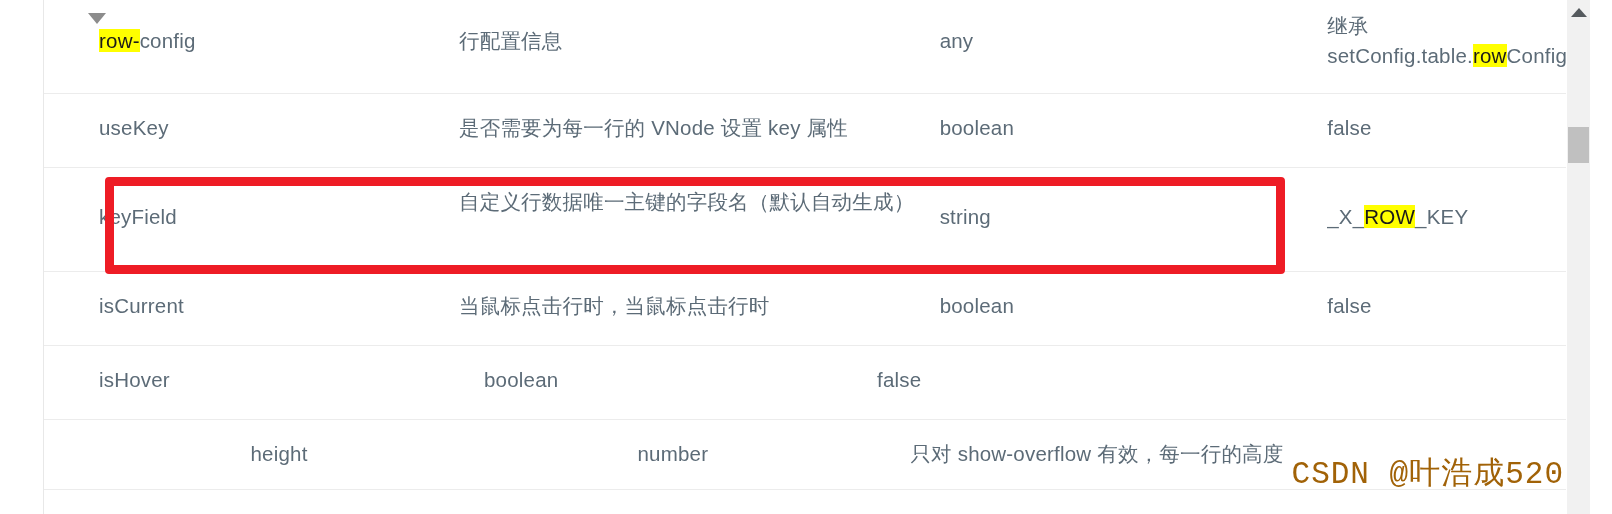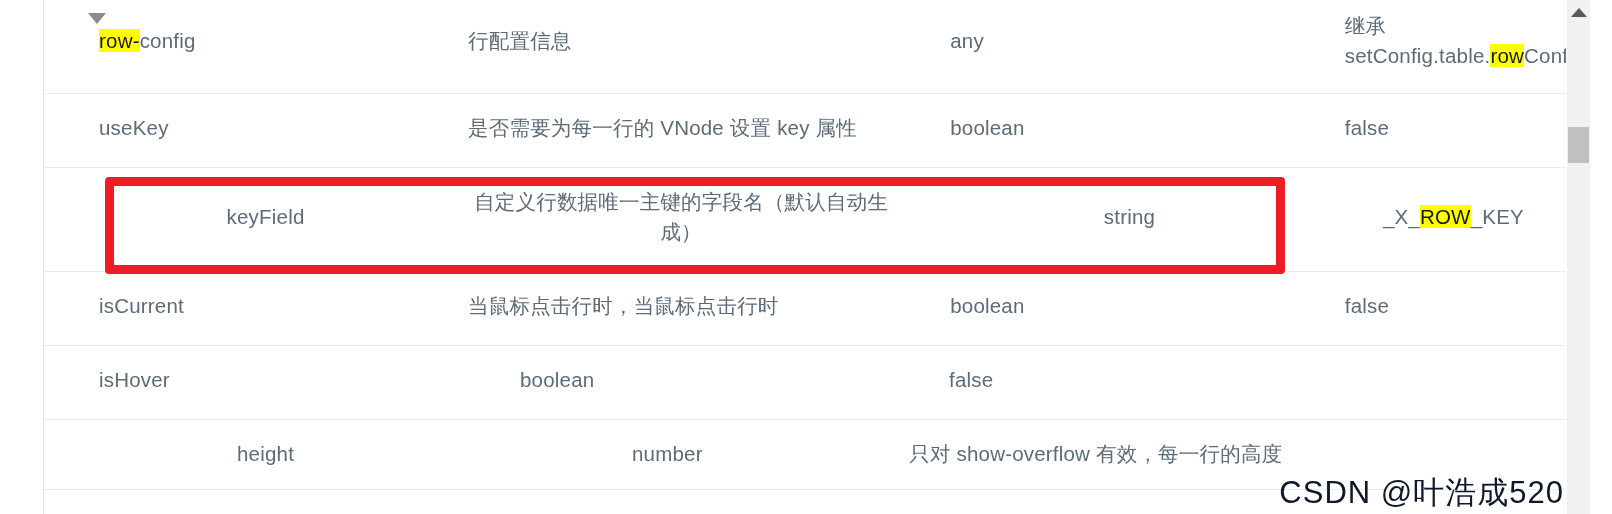--- a/index.html
+++ b/index.html
@@ -44,21 +44,20 @@
     background: #ffffff;
   }
 
   .doc-row {
     position: relative;
     display: flex;
     align-items: flex-start;
     box-sizing: border-box;
     border-bottom: 1px solid #ececec;
     background: #ffffff;
-    gap: 36px;
   }
 
   .cell {
     box-sizing: border-box;
     color: #5c6b77;
     font-size: 20.5px;
     line-height: 30px;
     letter-spacing: 0.2px;
     padding-top: 0;
     overflow: hidden;
@@ -137,27 +136,27 @@
     right: 0; top: 0;
     width: 22px; height: 514px;
     background: #ffffff;
     z-index: 7;
   }
 
   
   .watermark {
     position: absolute;
     right: 48px;
-    bottom: 0;
+    bottom: 20px;
     font-size: 31px;
-    color: #0f172a;
+    color: #a16207;
     letter-spacing: 1px;
     white-space: nowrap;
     z-index: 9;
-    font-family: Liberation Sans, sans-serif;
+    font-family: Liberation Mono, monospace;
   }
 </style>
 </head>
 <body>
 
 <div id="page">
 
   <div class="left-gutter"></div>
 
   <div class="doc-table">
@@ -172,21 +171,21 @@
       <div class="cell c-def" style="padding-top:11px;"><span>继承 setConfig.table.</span><span class="hl">r</span><span class="hl">ow</span><span>Config</span></div>
     </div>
 
     <div class="doc-row" style="height:74px;">
       <div class="cell c-prop" style="padding-top:19px;">useKey</div>
       <div class="cell c-desc" style="padding-top:19px;">是否需要为每一行的 VNode 设置 key 属性</div>
       <div class="cell c-type" style="padding-top:19px;">boolean</div>
       <div class="cell c-def" style="padding-top:19px;">false</div>
     </div>
 
-    <div class="doc-row" style="height:104px;text-align:center;">
+    <div class="doc-row" style="height:104px;">
       <div class="cell c-prop" style="padding-top:34px;">keyField</div>
       <div class="cell c-desc" style="padding-top:19px;">自定义行数据唯一主键的字段名（默认自动生成）</div>
       <div class="cell c-type" style="padding-top:34px;">string</div>
       <div class="cell c-def" style="padding-top:34px;"><span>_X_</span><span class="hl">ROW</span><span>_KEY</span></div>
     </div>
 
     <div class="doc-row" style="height:74px;">
       <div class="cell c-prop" style="padding-top:19px;">isCurrent</div>
       <div class="cell c-desc" style="padding-top:19px;">当鼠标点击行时，当鼠标点击行时</div>
       <div class="cell c-type" style="padding-top:19px;">boolean</div>

